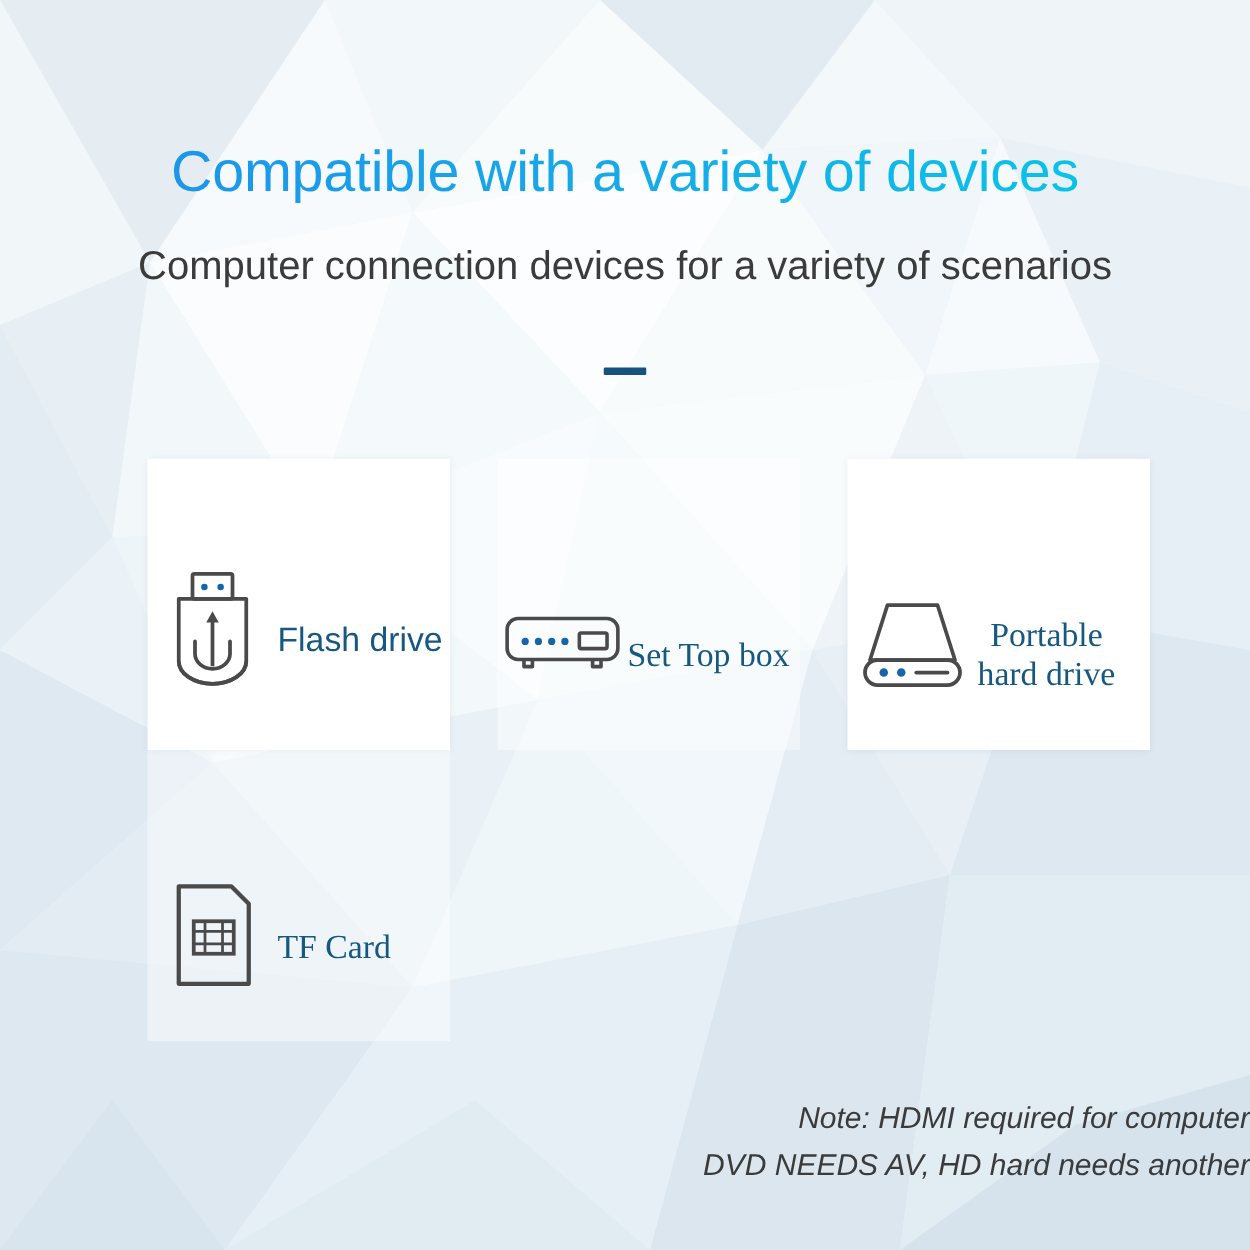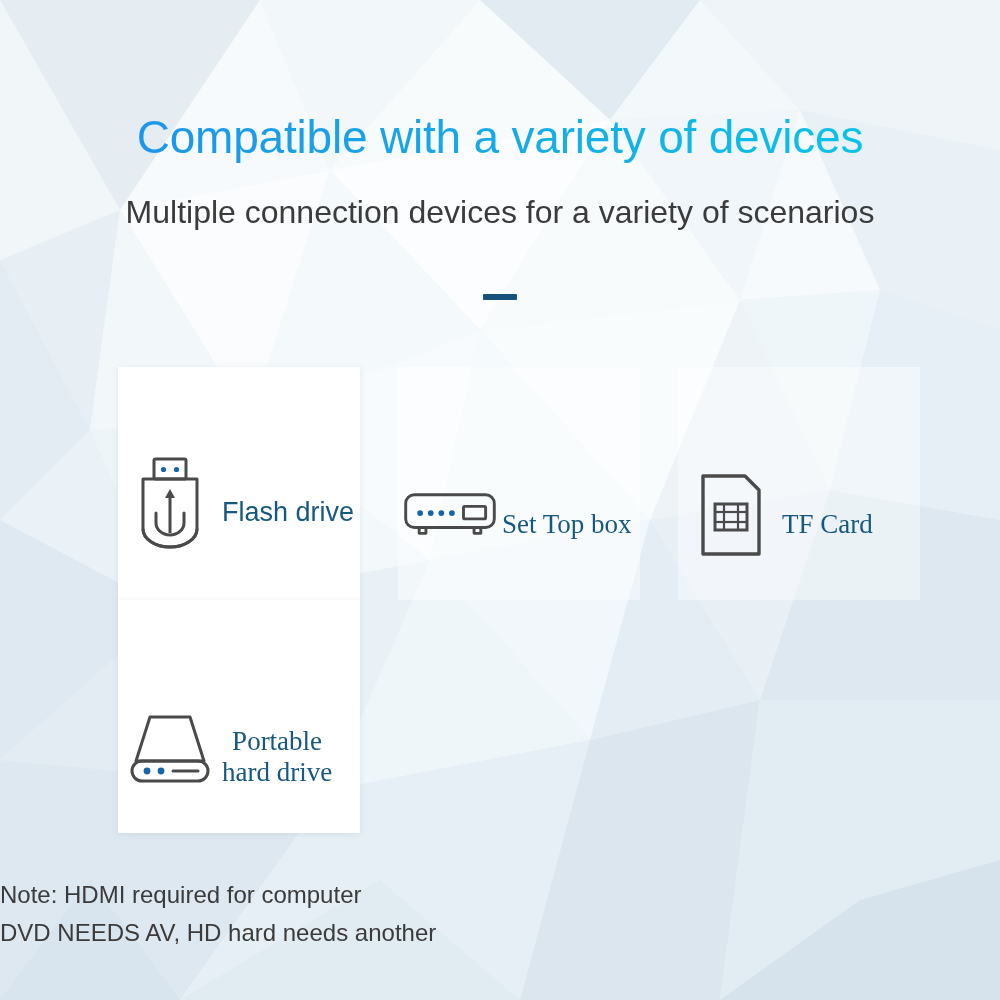--- a/index.html
+++ b/index.html
@@ -129,24 +129,25 @@
     text-align: center;
     white-space: pre-line;
   }
 
   
   #note {
     position: absolute;
     top: 876px;
     left: 0;
     width: 1000px;
-    text-align: left;
+    text-align: right;
     color: #3b3b3b;
     font-size: 24px;
     line-height: 38px;
+    font-style: italic;
   }
   .note-line { display: block; }
 </style>
 </head>
 <body>
 
 <div id="page">
 
   <svg id="bg-poly" viewBox="0 0 1000 1000" preserveAspectRatio="none" aria-hidden="true">
     <rect x="0" y="0" width="1000" height="1000" fill="#edf3f7"></rect>
@@ -192,21 +193,21 @@
       <polygon points="720,1000 1000,1000 1000,860 860,900" fill="#d6e3ed"></polygon>
       <polygon points="0,1000 180,1000 90,880" fill="#d9e5ee"></polygon>
       <polygon points="180,1000 520,1000 380,880" fill="#e1ebf2"></polygon>
     </g>
   </svg>
 
   <div id="content">
 
     <div class="title">Compatible with a variety of devices</div>
 
-    <div class="subtitle">Multiple connection devices for a
+    <div class="subtitle">Computer connection devices for a
 variety of scenarios</div>
 
     <div class="divider"></div>
 
     <div id="card-grid">
 
       <div class="card solid">
         <div class="card-icon">
           <svg width="92" height="104" viewBox="0 0 92 104" fill="none">
             <rect x="30" y="6" width="32" height="20" rx="1.5" stroke="#4a4a4a" stroke-width="3"></rect>
@@ -233,48 +234,48 @@
             <circle cx="45" cy="33" r="3" fill="#1565a8"></circle>
             <circle cx="56" cy="33" r="3" fill="#1565a8"></circle>
             <rect x="68" y="26" width="23" height="13" rx="1.5" stroke="#4a4a4a" stroke-width="3" fill="none"></rect>
             <path d="M22 48 v6 h7 v-6" stroke="#4a4a4a" stroke-width="3" fill="none" stroke-linejoin="round"></path>
             <path d="M79 48 v6 h7 v-6" stroke="#4a4a4a" stroke-width="3" fill="none" stroke-linejoin="round"></path>
           </svg>
         </div>
         <div class="card-label">Set Top box</div>
       </div>
 
+      <div class="card solid r2">
+        <div class="card-icon">
+          <svg width="104" height="84" viewBox="0 0 104 84" fill="none">
+            <path d="M32 10 h40 l14 44 H18 Z" stroke="#4a4a4a" stroke-width="3" stroke-linejoin="round" fill="none"></path>
+            <rect x="14" y="54" width="76" height="20" rx="10" stroke="#4a4a4a" stroke-width="3" fill="none"></rect>
+            <circle cx="29" cy="64" r="3.4" fill="#1565a8"></circle>
+            <circle cx="43" cy="64" r="3.4" fill="#1565a8"></circle>
+            <line x1="55" y1="64" x2="80" y2="64" stroke="#4a4a4a" stroke-width="3" stroke-linecap="round"></line>
+          </svg>
+        </div>
+        <div class="card-label">Portable
+hard drive</div>
+      </div>
+
       <div class="card ghost r2">
         <div class="card-icon">
           <svg width="86" height="96" viewBox="0 0 86 96" fill="none">
             <path d="M16 8 H58 L72 22 V86 H16 Z" stroke="#4a4a4a" stroke-width="3.4" stroke-linejoin="round" fill="none"></path>
             <rect x="28" y="36" width="32" height="26" stroke="#4a4a4a" stroke-width="3" fill="none"></rect>
             <line x1="28" y1="44" x2="60" y2="44" stroke="#4a4a4a" stroke-width="2.2"></line>
             <line x1="28" y1="54" x2="60" y2="54" stroke="#4a4a4a" stroke-width="2.2"></line>
             <line x1="37" y1="36" x2="37" y2="62" stroke="#4a4a4a" stroke-width="2.2"></line>
             <line x1="51" y1="36" x2="51" y2="62" stroke="#4a4a4a" stroke-width="2.2"></line>
           </svg>
         </div>
         <div class="card-label">TF Card</div>
       </div>
 
-      <div class="card solid r2">
-        <div class="card-icon">
-          <svg width="104" height="84" viewBox="0 0 104 84" fill="none">
-            <path d="M32 10 h40 l14 44 H18 Z" stroke="#4a4a4a" stroke-width="3" stroke-linejoin="round" fill="none"></path>
-            <rect x="14" y="54" width="76" height="20" rx="10" stroke="#4a4a4a" stroke-width="3" fill="none"></rect>
-            <circle cx="29" cy="64" r="3.4" fill="#1565a8"></circle>
-            <circle cx="43" cy="64" r="3.4" fill="#1565a8"></circle>
-            <line x1="55" y1="64" x2="80" y2="64" stroke="#4a4a4a" stroke-width="3" stroke-linecap="round"></line>
-          </svg>
-        </div>
-        <div class="card-label">Portable
-hard drive</div>
-      </div>
-
     </div>
 
     <div id="note">
       <span class="note-line">Note: HDMI required for computer</span>
       <span class="note-line">DVD NEEDS AV, HD hard needs another</span>
     </div>
 
   </div>
 </div>
 

